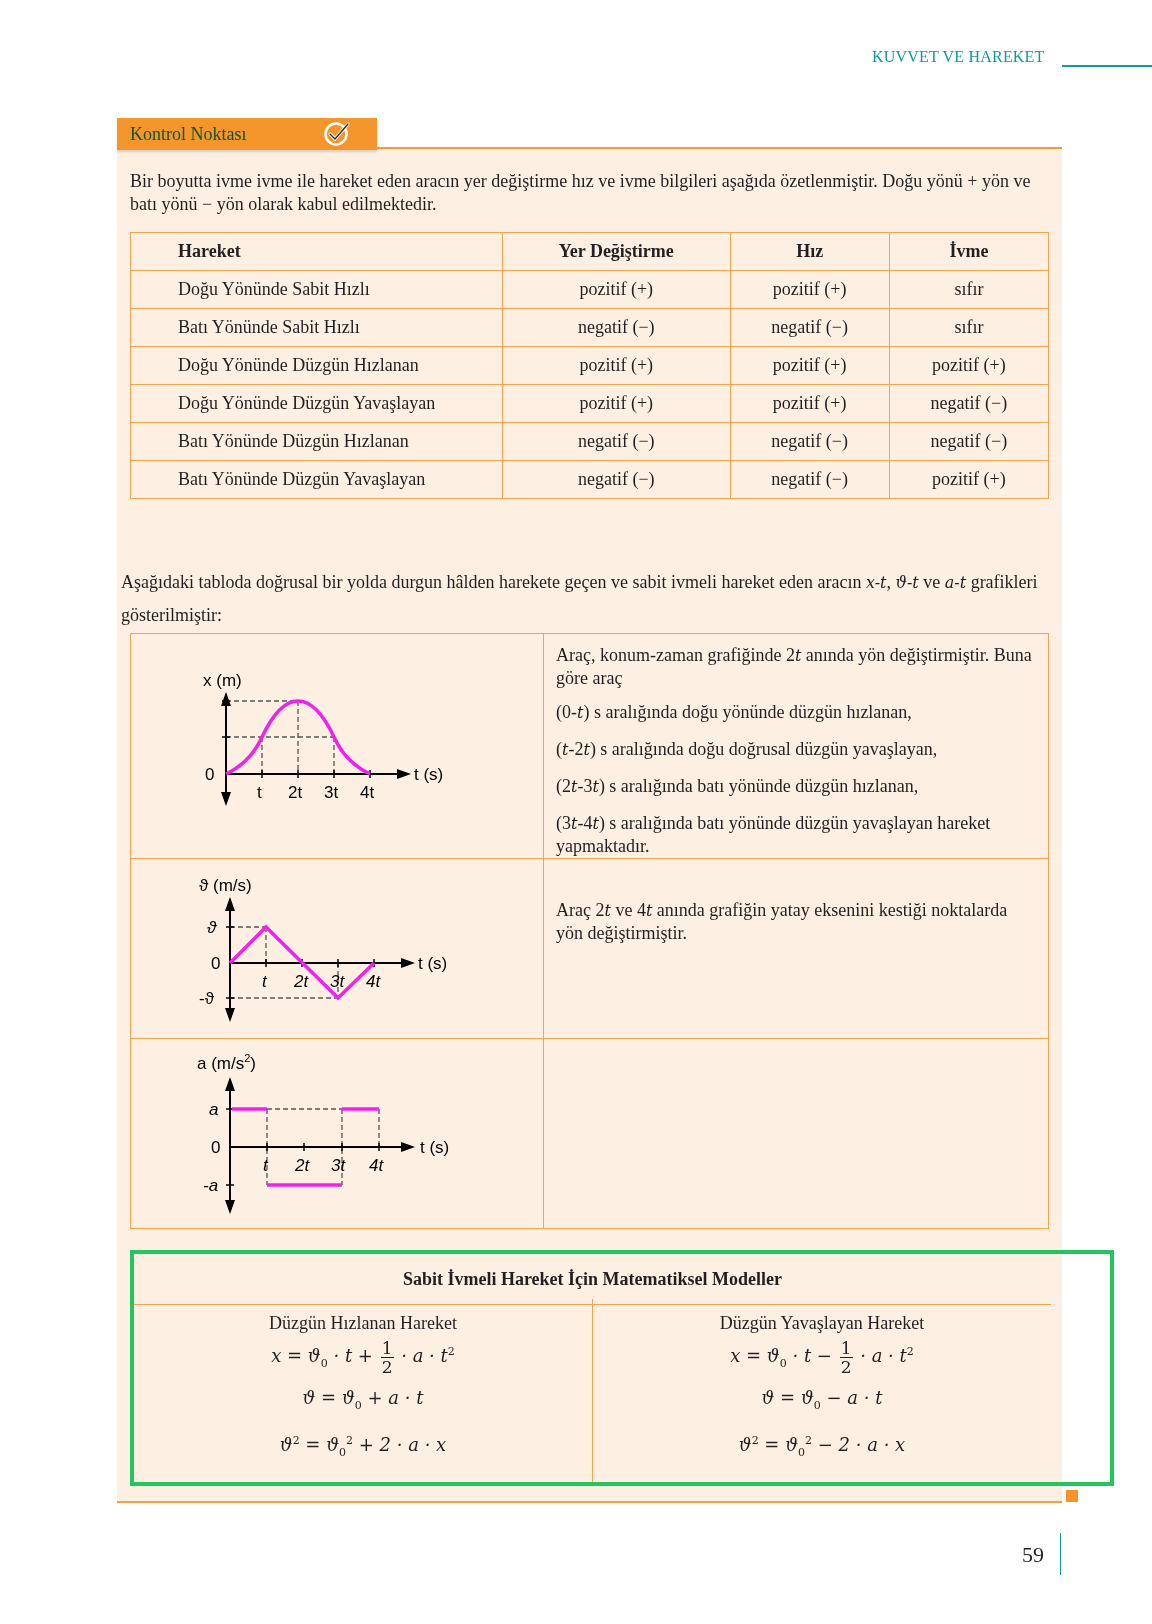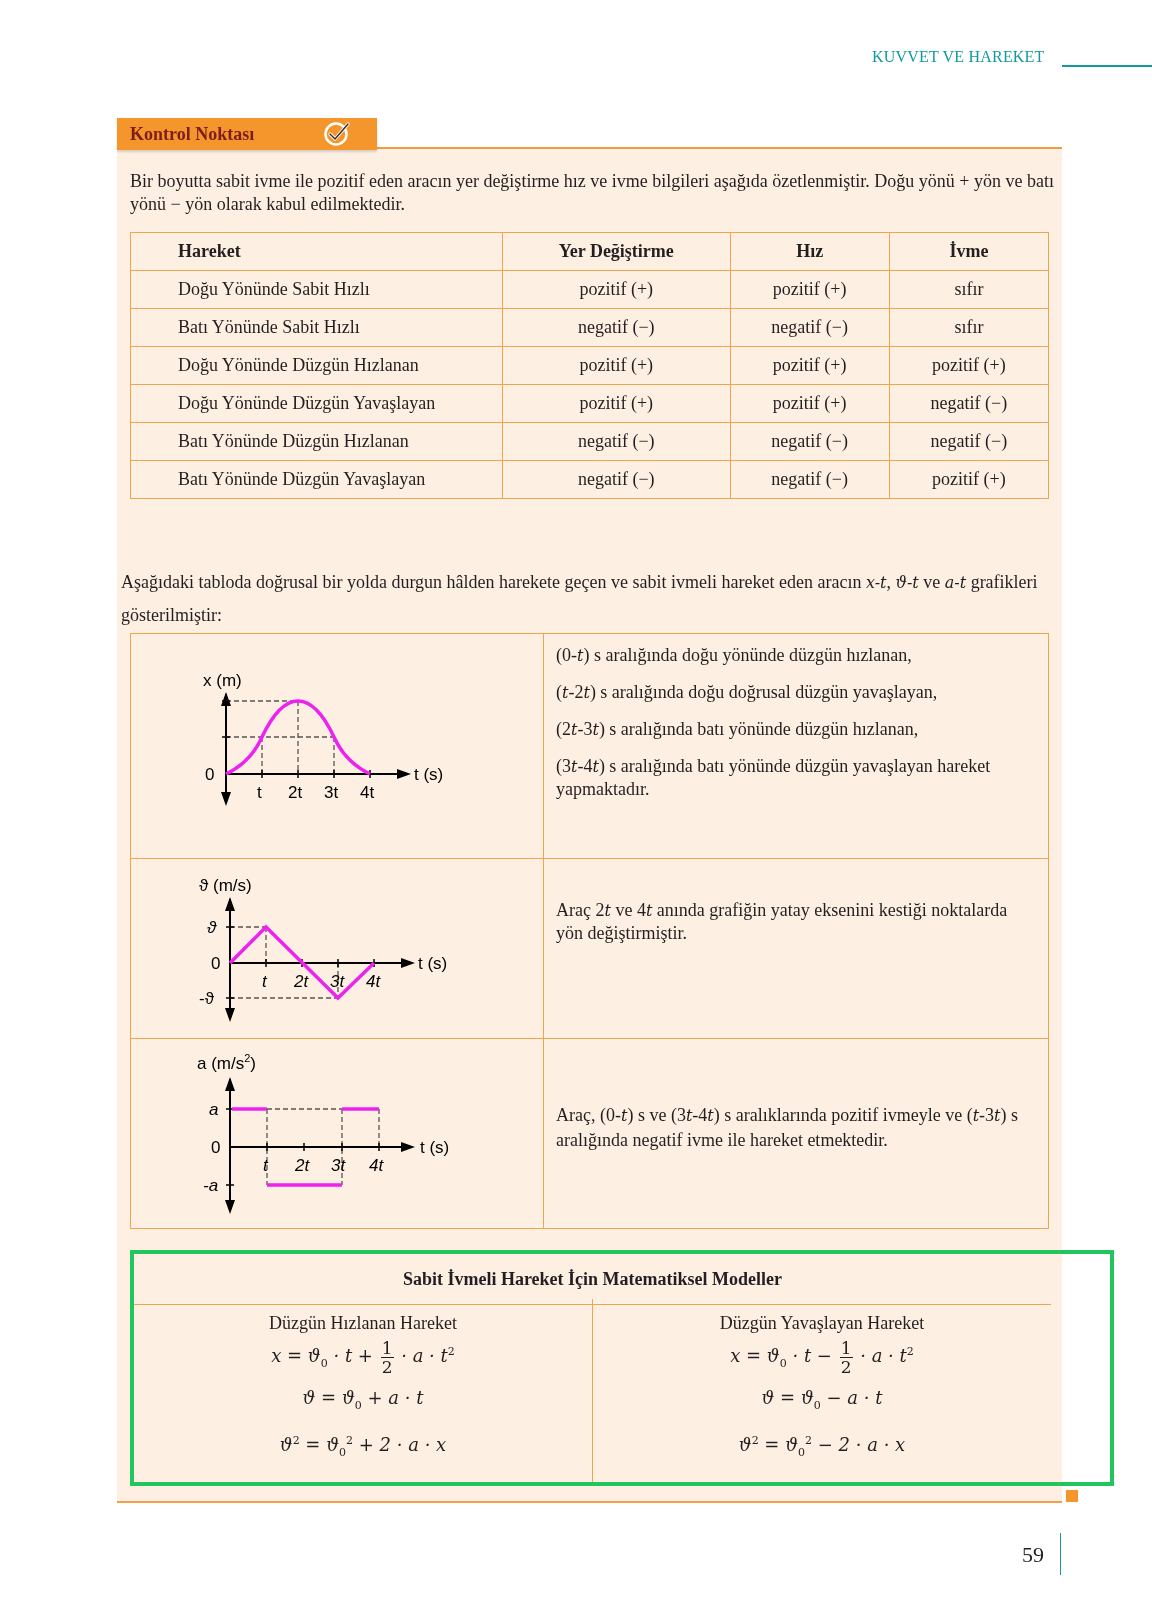--- a/index.html
+++ b/index.html
@@ -3,21 +3,21 @@
 <meta charset="utf-8">
 <style>
   html, body { margin:0; padding:0; }
   body { width:1152px; height:1624px; background:#ffffff; position:relative; font-family:"Liberation Serif", "DejaVu Serif", serif; color:#231f20; overflow:hidden; }
   .header-title { position:absolute; left:872px; top:48px; font-size:16px; color:#11999e; letter-spacing:0.2px; }
   .header-rule { position:absolute; left:1062px; top:65px; width:90px; height:2px; background:#11999e; }
   .panel { position:absolute; left:117px; top:147px; width:945px; height:1354px; background:#fdf0e3; }
   .panel-bottom { position:absolute; left:117px; top:1501px; width:945px; height:2px; background:#f4a04a; }
   .panel-top { position:absolute; left:117px; top:147px; width:945px; height:2px; background:#f49b3c; }
   .badge { position:absolute; left:117px; top:118px; width:260px; height:32px; background:#f4962c; box-shadow:0 2px 2px rgba(0,0,0,0.15); }
-  .badge-label { position:absolute; left:13px; top:6px; font-size:18px; font-weight:bold; color:#7f1d1d; }
+  .badge-label { position:absolute; left:13px; top:6px; font-size:18px; font-weight:normal; color:#14532d; }
   .badge-icon { position:absolute; left:206px; top:3px; width:28px; height:26px; }
   .intro { position:absolute; left:130px; top:170px; width:925px; font-size:18px; line-height:23px; }
   table.props { position:absolute; left:130px; top:232px; width:919px; border-collapse:collapse; font-size:18px; }
   table.props td, table.props th { border:1px solid #f2a54f; height:37px; padding:0 6px; }
   table.props th { font-weight:bold; text-align:center; }
   table.props th:first-child, table.props td:first-child { text-align:left; width:318px;padding-left:47px; }
   table.props td { text-align:center; }
   .intro2 { position:absolute; left:121px; top:566px; width:920px; font-size:18px; line-height:32px; }
   i.m { font-family:"DejaVu Serif", serif; font-style:italic; font-size:16px; }
   .graph-table { position:absolute; left:130px; top:633px; width:919px; height:596px; border:1px solid #f2a54f; box-sizing:border-box; }
@@ -54,21 +54,21 @@
 
 <div class="badge">
   <span class="badge-label">Kontrol Noktası</span>
   <svg class="badge-icon" viewBox="0 0 28 26">
     <circle cx="13" cy="13" r="10.5" fill="none" stroke="#fff" stroke-width="2.5"></circle>
     <path d="M7 13 L12 18 L25 3" fill="none" stroke="#fff" stroke-width="3.2" stroke-linecap="round" stroke-linejoin="round"></path>
     <path d="M7 13 L12 18 L25 3" fill="none" stroke="#3a2a1a" stroke-width="1.4" stroke-linecap="round" stroke-linejoin="round"></path>
   </svg>
 </div>
 
-<div class="intro">Bir boyutta sabit ivme ile pozitif eden aracın yer değiştirme hız ve ivme bilgileri aşağıda özetlenmiştir. Doğu yönü + yön ve batı yönü − yön olarak kabul edilmektedir.</div>
+<div class="intro">Bir boyutta ivme ivme ile hareket eden aracın yer değiştirme hız ve ivme bilgileri aşağıda özetlenmiştir. Doğu yönü + yön ve batı yönü − yön olarak kabul edilmektedir.</div>
 
 <table class="props">
   <thead>
     <tr>
       <th>Hareket</th>
       <th>Yer Değiştirme</th>
       <th>Hız</th>
       <th>İvme</th>
     </tr>
   </thead>
@@ -139,20 +139,21 @@
         <path d="M95 140 Q120 128 131 103 Q148 67 167 67 Q186 67 203 103 Q214 128 239 140" fill="none" stroke="#ee22ee" stroke-width="3.5"></path>
         <text x="74" y="146" font-size="17">0</text>
         <text x="126" y="164" font-size="17">t</text>
         <text x="157" y="164" font-size="17">2t</text>
         <text x="193" y="164" font-size="17">3t</text>
         <text x="229" y="164" font-size="17">4t</text>
         <text x="283" y="146" font-size="17">t (s)</text>
       </svg>
     </div>
     <div class="text-cell" style="padding-top:10px;">
+      <p style="margin-bottom:12px;"><span>Araç, konum-zaman grafiğinde 2</span><i class="m">t</i><span> anında yön değiştirmiştir. Buna göre araç</span></p>
       <p style="margin-bottom:14px;"><span>(0-</span><i class="m">t</i><span>) s aralığında doğu yönünde düzgün hızlanan,</span></p>
       <p style="margin-bottom:14px;"><span>(</span><i class="m">t</i><span>-2</span><i class="m">t</i><span>) s aralığında doğu doğrusal düzgün yavaşlayan,</span></p>
       <p style="margin-bottom:14px;"><span>(2</span><i class="m">t</i><span>-3</span><i class="m">t</i><span>) s aralığında batı yönünde düzgün hızlanan,</span></p>
       <p><span>(3</span><i class="m">t</i><span>-4</span><i class="m">t</i><span>) s aralığında batı yönünde düzgün yavaşlayan hareket yapmaktadır.</span></p>
     </div>
   </div>
 
   <div class="graph-row" style="top:225px; height:180px;">
     <div class="graph-cell">
       <svg width="412" height="179">
@@ -213,23 +214,20 @@
         <text x="78" y="76" font-size="17" font-style="italic">a</text>
         <text x="80" y="114" font-size="17">0</text>
         <text x="72" y="152" font-size="17" font-style="italic">-a</text>
         <text x="132" y="132" font-size="17" font-style="italic">t</text>
         <text x="164" y="132" font-size="17" font-style="italic">2t</text>
         <text x="200" y="132" font-size="17" font-style="italic">3t</text>
         <text x="238" y="132" font-size="17" font-style="italic">4t</text>
         <text x="289" y="114" font-size="17">t (s)</text>
       </svg>
     </div>
-    <div class="text-cell" style="padding-top:64px;">
-      <p style="line-height:24px;"><span>Araç, (0-</span><i class="m">t</i><span>) s ve (3</span><i class="m">t</i><span>-4</span><i class="m">t</i><span>) s aralıklarında pozitif ivmeyle ve (</span><i class="m">t</i><span>-3</span><i class="m">t</i><span>) s aralığında negatif ivme ile hareket etmektedir.</span></p>
-    </div>
   </div>
 </div>
 
 <div class="models">
   <div class="models-title">Sabit İvmeli Hareket İçin Matematiksel Modeller</div>
   <div class="models-col left">
     <div class="col-title">Düzgün Hızlanan Hareket</div>
     <div class="formula" style="margin-top:4px;">x = ϑ<sub>0</sub> · t + <span class="frac"><span class="num">1</span><span>2</span></span> · a · t<sup>2</sup></div>
     <div class="formula" style="margin-top:6px;">ϑ = ϑ<sub>0</sub> + a · t</div>
     <div class="formula" style="margin-top:8px;">ϑ<sup>2</sup> = ϑ<sub>0</sub><sup>2</sup> + 2 · a · x</div>

